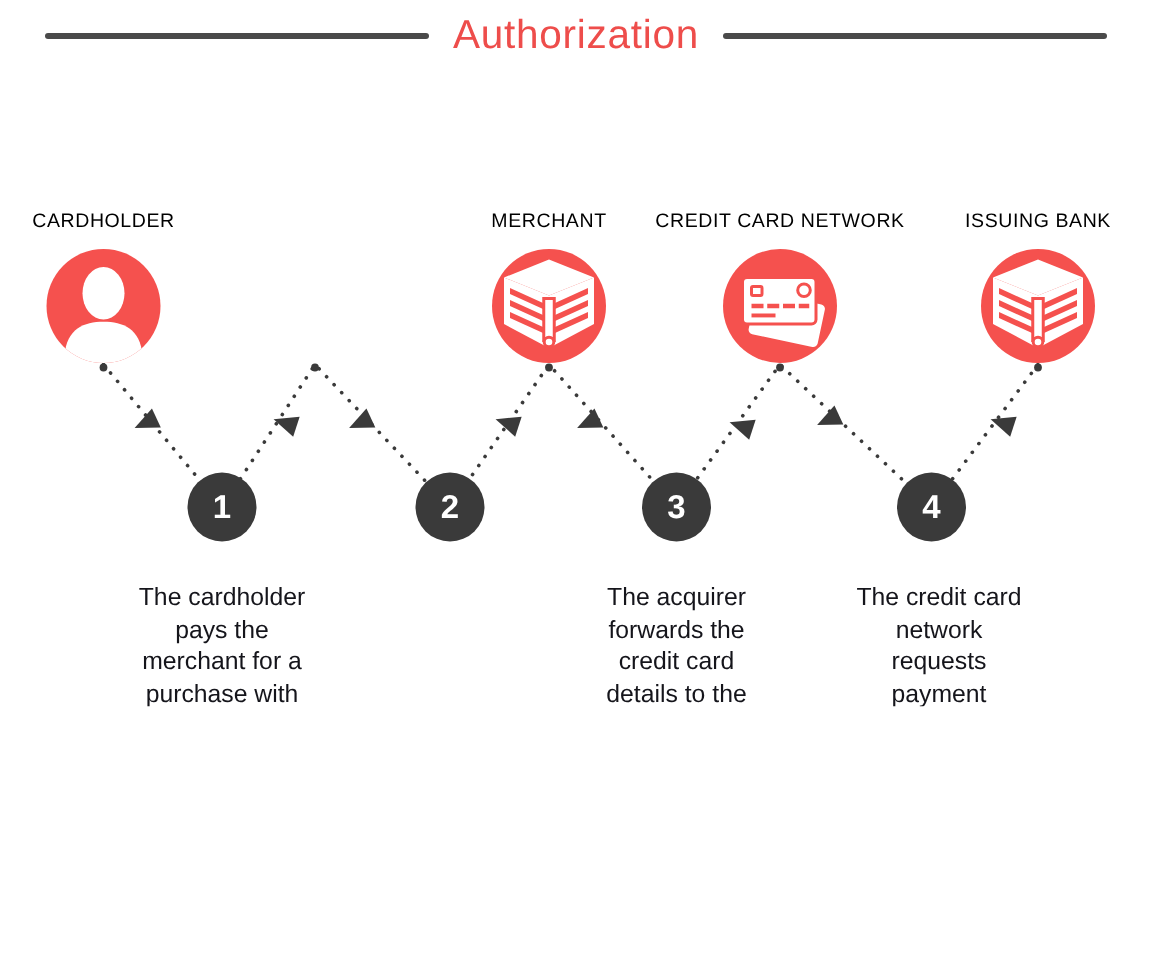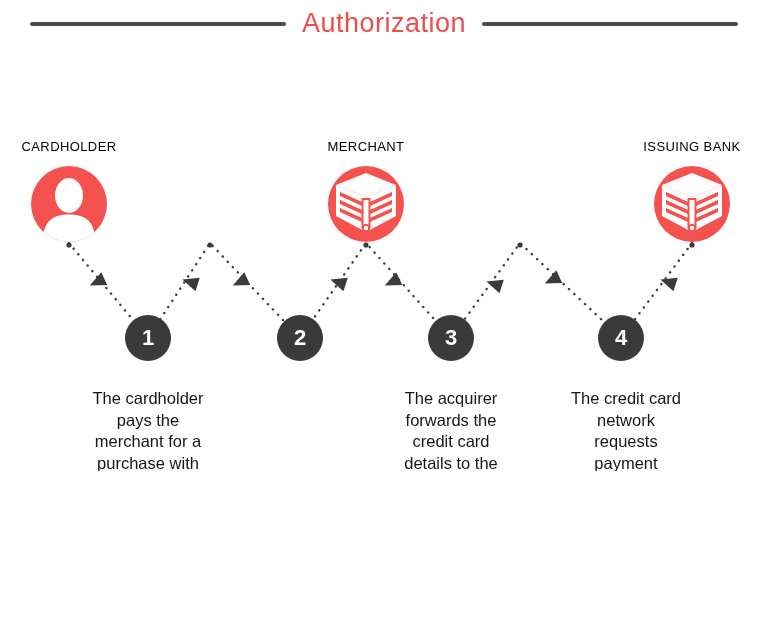--- a/index.html
+++ b/index.html
@@ -84,20 +84,38 @@
         <polygon points="12,42 34,52 34,56 12,46" fill="#f5514e"></polygon>
         <polygon points="64,26 42,36 42,40 64,30" fill="#f5514e"></polygon>
         <polygon points="64,34 42,44 42,48 64,38" fill="#f5514e"></polygon>
         <polygon points="64,42 42,52 42,56 64,46" fill="#f5514e"></polygon>
         <rect x="34.5" y="33" width="7" height="28" fill="#ffffff" stroke="#f5514e" stroke-width="2"></rect>
         <circle cx="38" cy="62" r="3.2" fill="#ffffff" stroke="#f5514e" stroke-width="2"></circle>
       </svg>
     </div>
   </div>
 
+  <div class="entity" style="left:420px">
+    <div class="entity-label">CREDIT CARD NETWORK</div>
+    <div class="entity-circle">
+      <svg viewBox="0 0 76 76">
+        <g transform="rotate(12 45 52)">
+          <rect x="18" y="33" width="47" height="29" rx="3" fill="#ffffff"></rect>
+        </g>
+        <rect x="13" y="19" width="49" height="31" rx="3" fill="#ffffff" stroke="#f5514e" stroke-width="2"></rect>
+        <rect x="19" y="25" width="7" height="6" rx="1" fill="none" stroke="#f5514e" stroke-width="2"></rect>
+        <circle cx="54" cy="27.5" r="4.2" fill="none" stroke="#f5514e" stroke-width="2"></circle>
+        <rect x="19" y="36.5" width="8" height="3" fill="#f5514e"></rect>
+        <rect x="29.5" y="36.5" width="8" height="3" fill="#f5514e"></rect>
+        <rect x="40" y="36.5" width="8" height="3" fill="#f5514e"></rect>
+        <rect x="50.5" y="36.5" width="7" height="3" fill="#f5514e"></rect>
+        <rect x="19" y="43" width="16" height="2.6" fill="#f5514e"></rect>
+      </svg>
+    </div>
+  </div>
 
   <div class="entity" style="left:592px">
     <div class="entity-label">ISSUING BANK</div>
     <div class="entity-circle">
       <svg viewBox="0 0 76 76">
         <polygon points="38,7 68,19 38,31 8,19" fill="#ffffff"></polygon>
         <polygon points="8,19 8,50 38,66 38,31" fill="#ffffff"></polygon>
         <polygon points="68,19 68,50 38,66 38,31" fill="#ffffff"></polygon>
         <polygon points="12,26 34,36 34,40 12,30" fill="#f5514e"></polygon>
         <polygon points="12,34 34,44 34,48 12,38" fill="#f5514e"></polygon>

